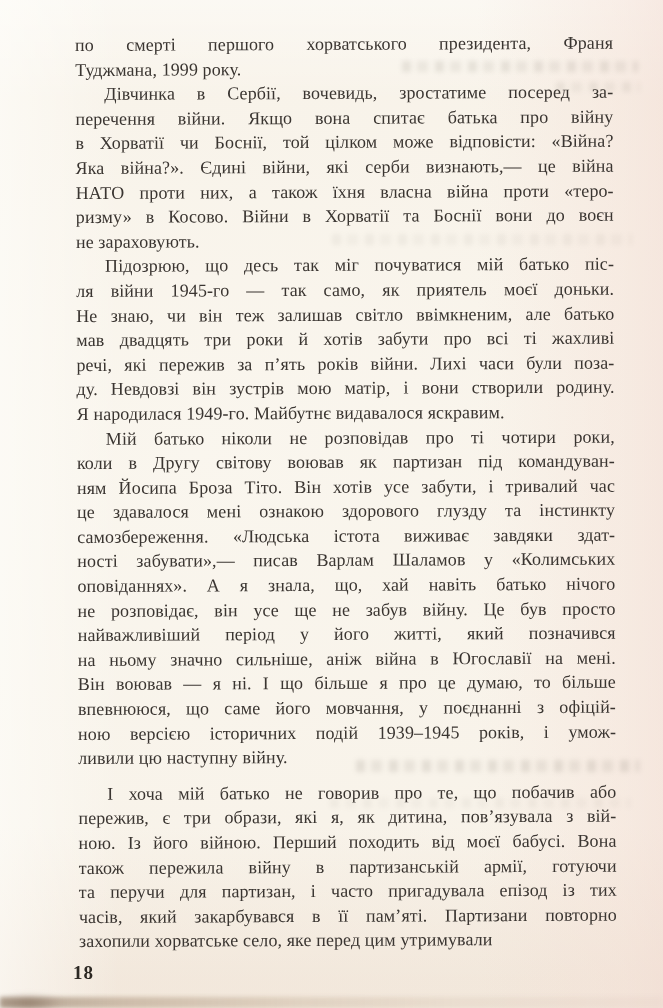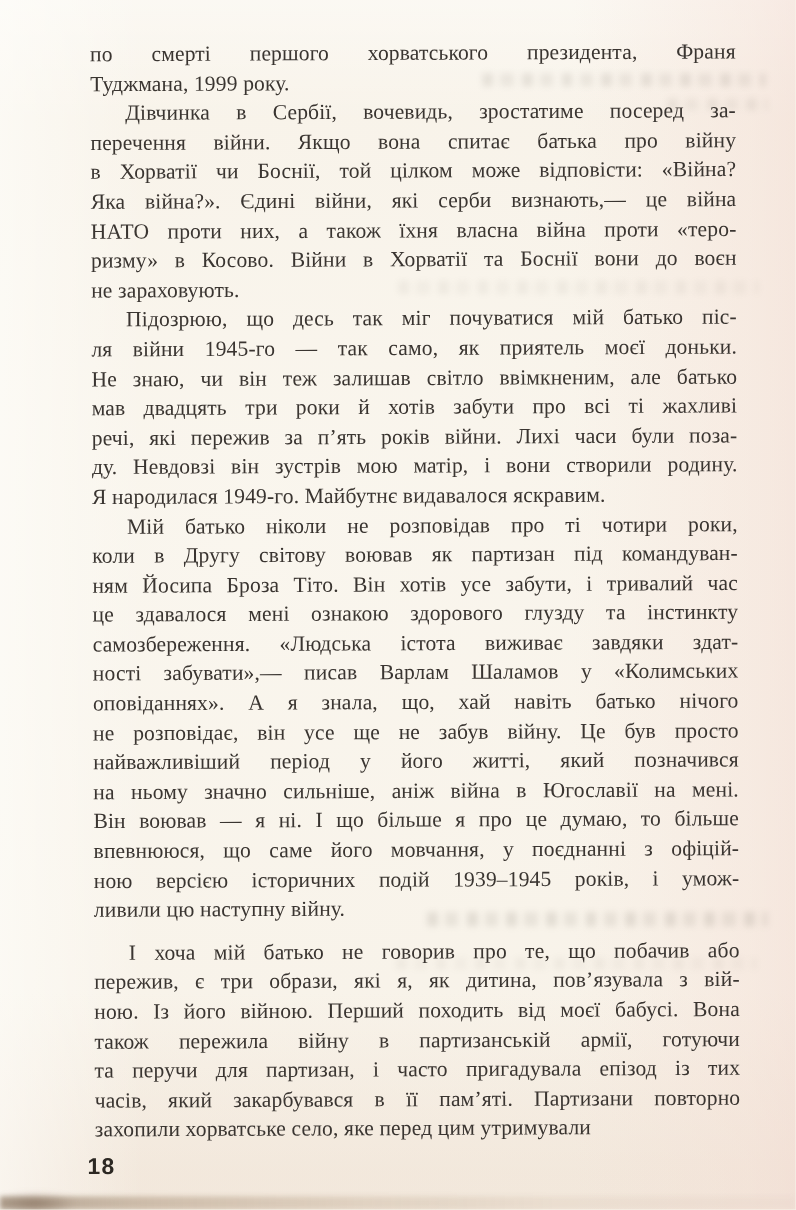--- a/index.html
+++ b/index.html
@@ -55,21 +55,21 @@
     text-align-last:justify;
     letter-spacing:.1px;
     white-space:nowrap;
   }
   .line.last{text-align:left;text-align-last:left;}
   .line.first-indent{text-indent:29px;}
 
   
   .page-number{
     position:absolute;left:73px;top:962px;
-    font-family:Liberation Sans, sans-serif;
+    font-family:Liberation Serif, serif;
     font-weight:700;font-size:19px;color:var(--page-num);
     letter-spacing:1px;
   }
 
   
   .ghost{
     position:absolute;pointer-events:none;
     background:repeating-linear-gradient(90deg,
       rgba(136,128,116,.55) 0 9px, rgba(136,128,116,0) 9px 15px,
       rgba(136,128,116,.4) 15px 26px, rgba(136,128,116,0) 26px 33px);

